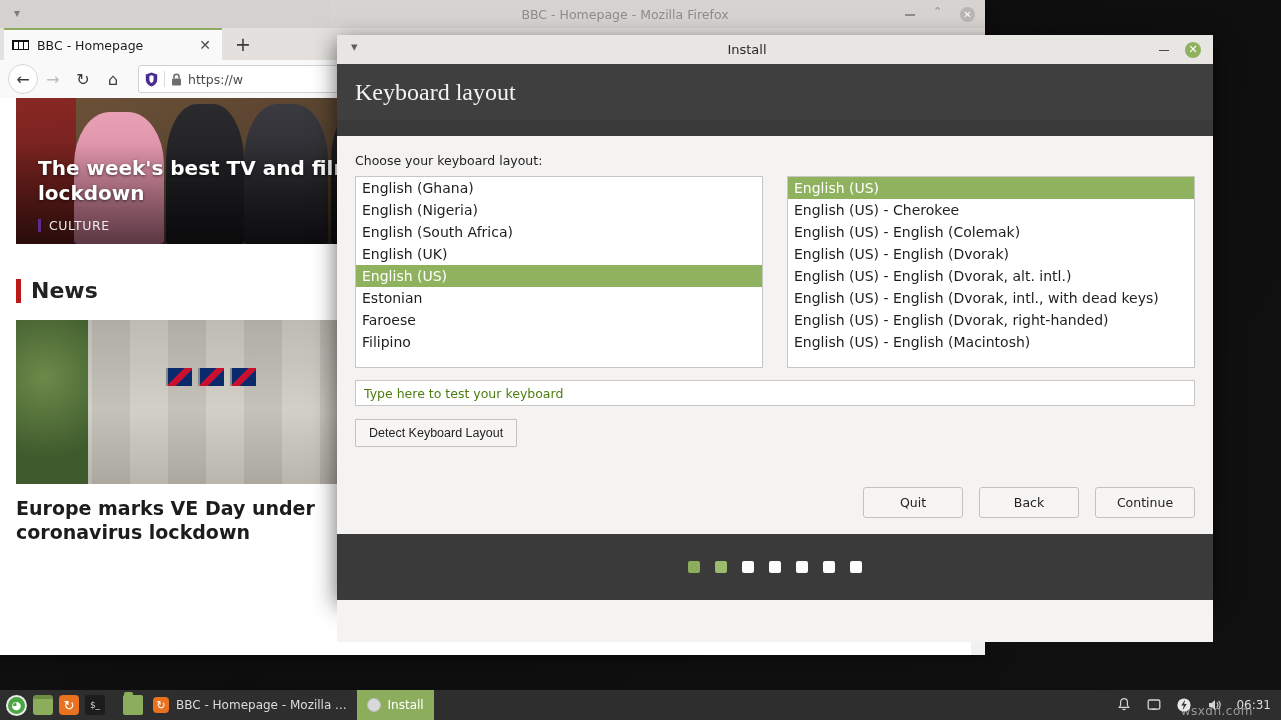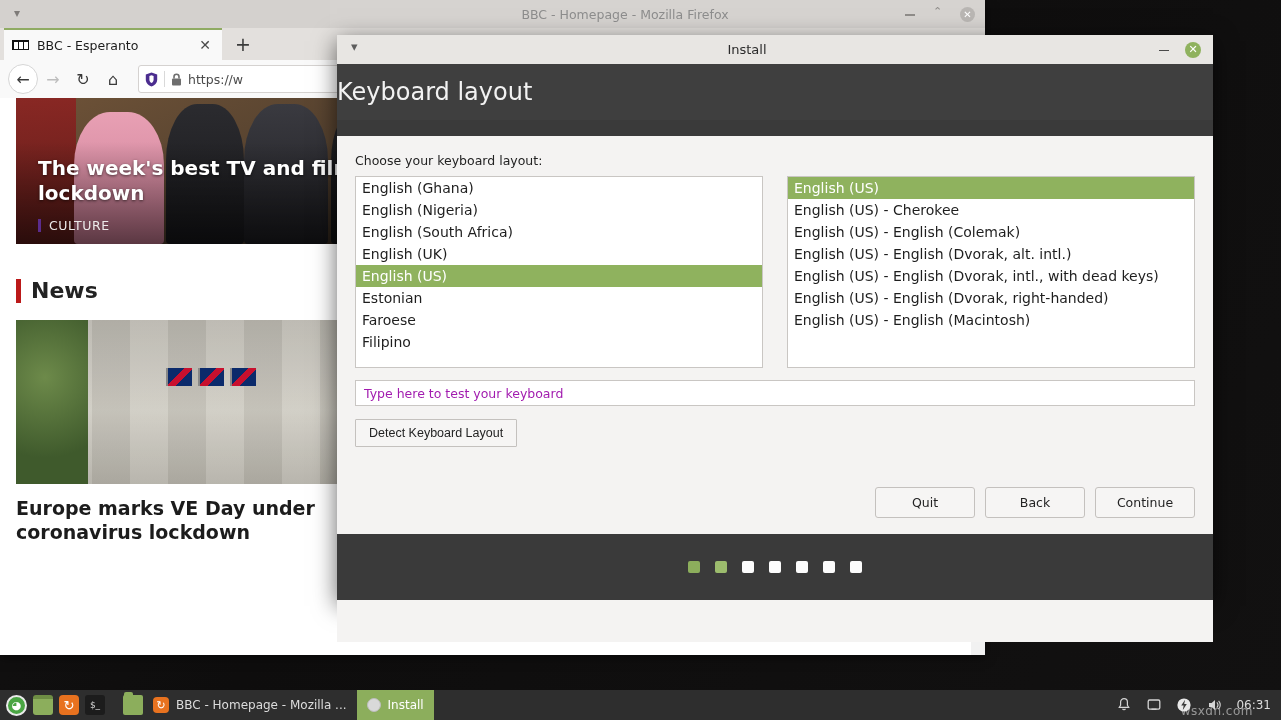--- a/index.html
+++ b/index.html
@@ -207,20 +207,22 @@
     background: #4a4a4a;
   }
   .inst-close {
     width: 16px; height: 16px; border-radius: 50%; background: #8fb25e;
     color: #fff; font-size: 11px; line-height: 16px; text-align: center;
     font-weight: bold;
   }
 
   .inst-header {
     height: 56px; background: #3f3f3f; display: flex; align-items: center;
+    padding-left: 18px;
+    font-family: Liberation Serif, serif;
   }
   .inst-header h1 { font-size: 24px; color: #f2f2f2; font-weight: normal; }
 
   .inst-body {
     position: absolute; left: 0; top: 101px; width: 876px; height: 506px;
     background: #f4f3f2; padding: 17px 18px 0 18px;
   }
   .choose-label { font-size: 12.5px; color: #232323; margin-bottom: 8px; }
 
   .lists { display: flex; gap: 24px; }
@@ -232,30 +234,30 @@
   .listbox li {
     font-size: 14px; color: #1e1e1e; padding: 2px 6px; line-height: 18px;
     white-space: nowrap; overflow: hidden;
   }
   .listbox li.sel { background: #8fb25e; color: #fff; }
 
   .test-input {
     margin-top: 12px; width: 840px; height: 26px;
     background: #fff; border: 1px solid #c9c6c3;
     display: flex; align-items: center; padding: 0 8px;
-    font-size: 12.5px; color: #a21caf;
+    font-size: 12.5px; color: #4d7c0f;
   }
   .detect-btn {
     margin-top: 13px; height: 28px; padding: 0 13px;
     background: #f6f5f4; border: 1px solid #c4c1be; border-radius: 1px;
     font-size: 12.5px; color: #232323;
     display: inline-flex; align-items: center;
   }
   .nav-btns {
-    position: absolute; right: 18px; top: 351px; display: flex; gap: 10px;
+    position: absolute; right: 18px; top: 351px; display: flex; gap: 16px;
   }
   .nav-btns button {
     width: 100px; height: 31px;
     background: #f6f5f4; border: 1px solid #c4c1be; border-radius: 3px;
     font-size: 12.5px; color: #232323; font-family: inherit;
   }
 
   .inst-footer {
     position: absolute; left: 0; top: 499px; width: 876px; height: 66px;
     background: #3a3a3a; display: flex; align-items: center; justify-content: center;
@@ -338,21 +340,21 @@
       </span>
     </div>
 
     <div class="ff-tabstrip">
       <div class="ff-tab">
         <span class="bbc-favicon">
             <i></i>
             <i></i>
             <i></i>
           </span>
-        <span class="ff-tab-label">BBC - Esperanto</span>
+        <span class="ff-tab-label">BBC - Homepage</span>
         <span class="ff-tab-close">✕</span>
       </div>
       <div class="ff-newtab">+</div>
     </div>
 
     <div class="ff-navbar">
       <span class="nav-btn back">←</span>
       <span class="nav-btn fwd">→</span>
       <span class="nav-btn">↻</span>
       <span class="nav-btn">⌂</span>
@@ -439,20 +441,21 @@
               <li>Estonian</li>
               <li>Faroese</li>
               <li>Filipino</li>
             </ul>
         </div>
         <div class="listbox">
           <ul id="var-list">
               <li class="sel">English (US)</li>
               <li>English (US) - Cherokee</li>
               <li>English (US) - English (Colemak)</li>
+              <li>English (US) - English (Dvorak)</li>
               <li>English (US) - English (Dvorak, alt. intl.)</li>
               <li>English (US) - English (Dvorak, intl., with dead keys)</li>
               <li>English (US) - English (Dvorak, right-handed)</li>
               <li>English (US) - English (Macintosh)</li>
             </ul>
         </div>
       </div>
 
       <div class="test-input">
         <span id="test-ph">Type here to test your keyboard</span>

